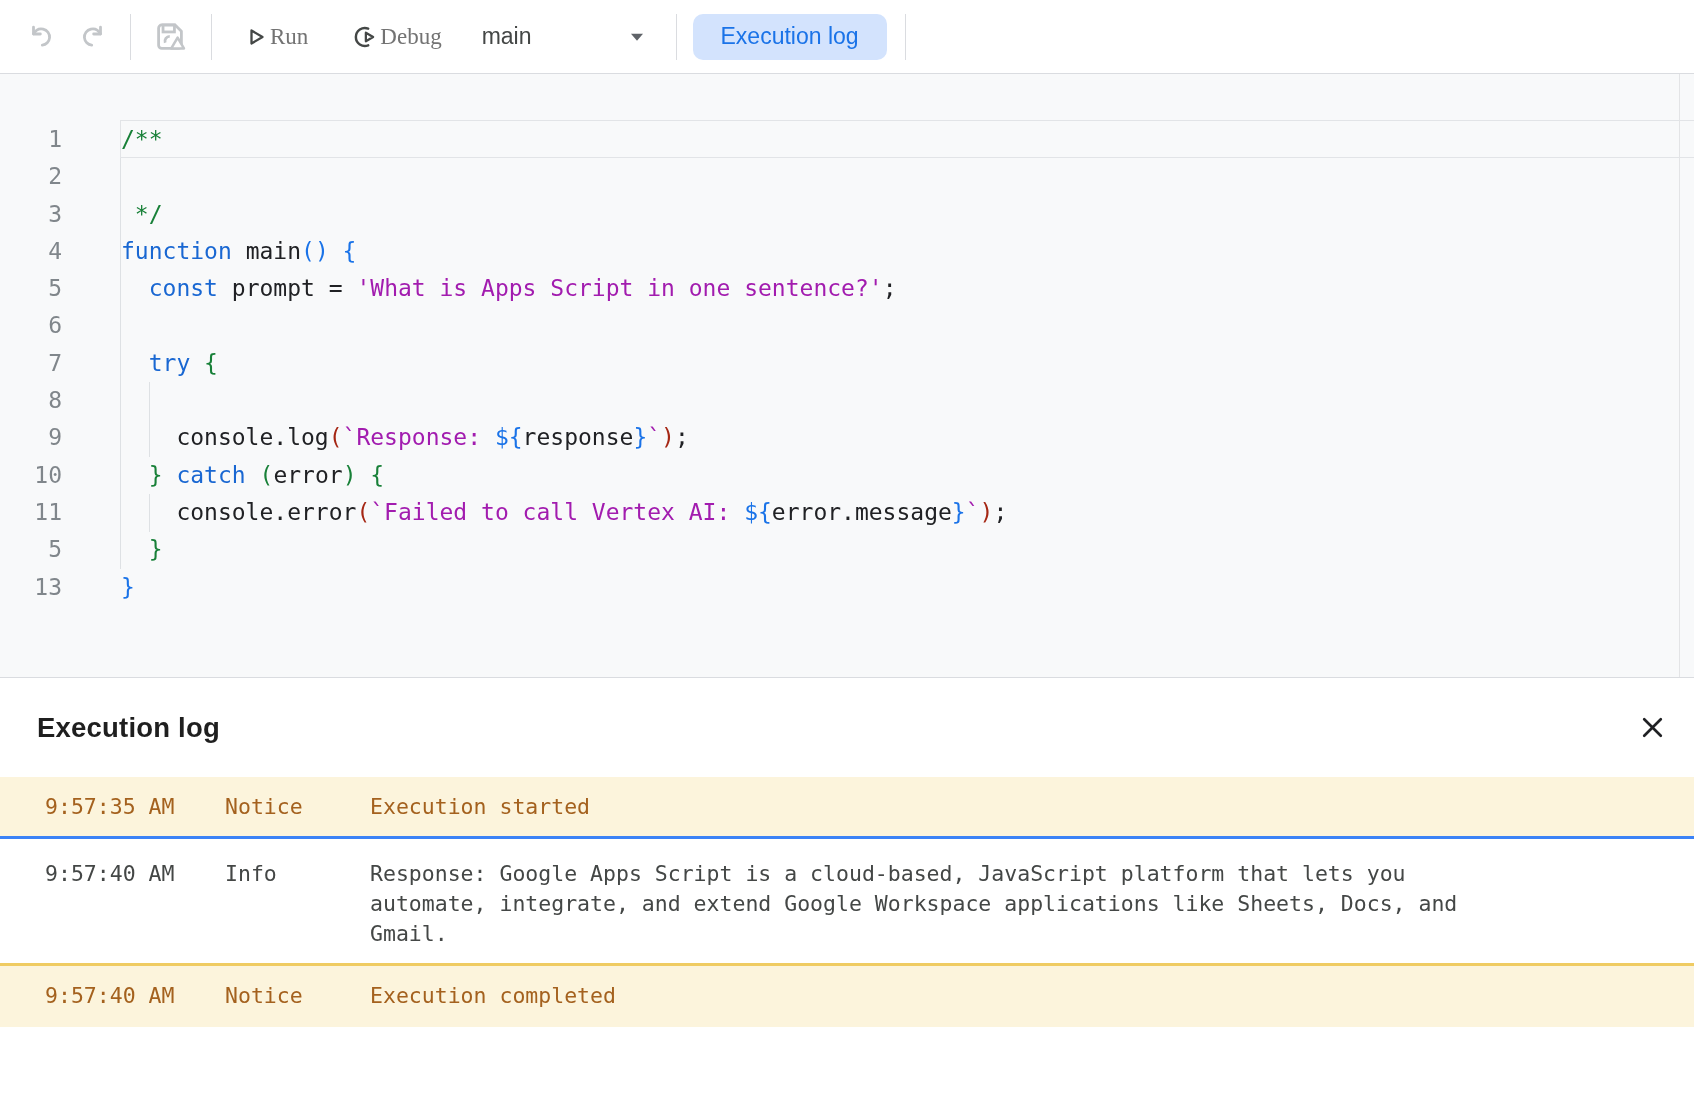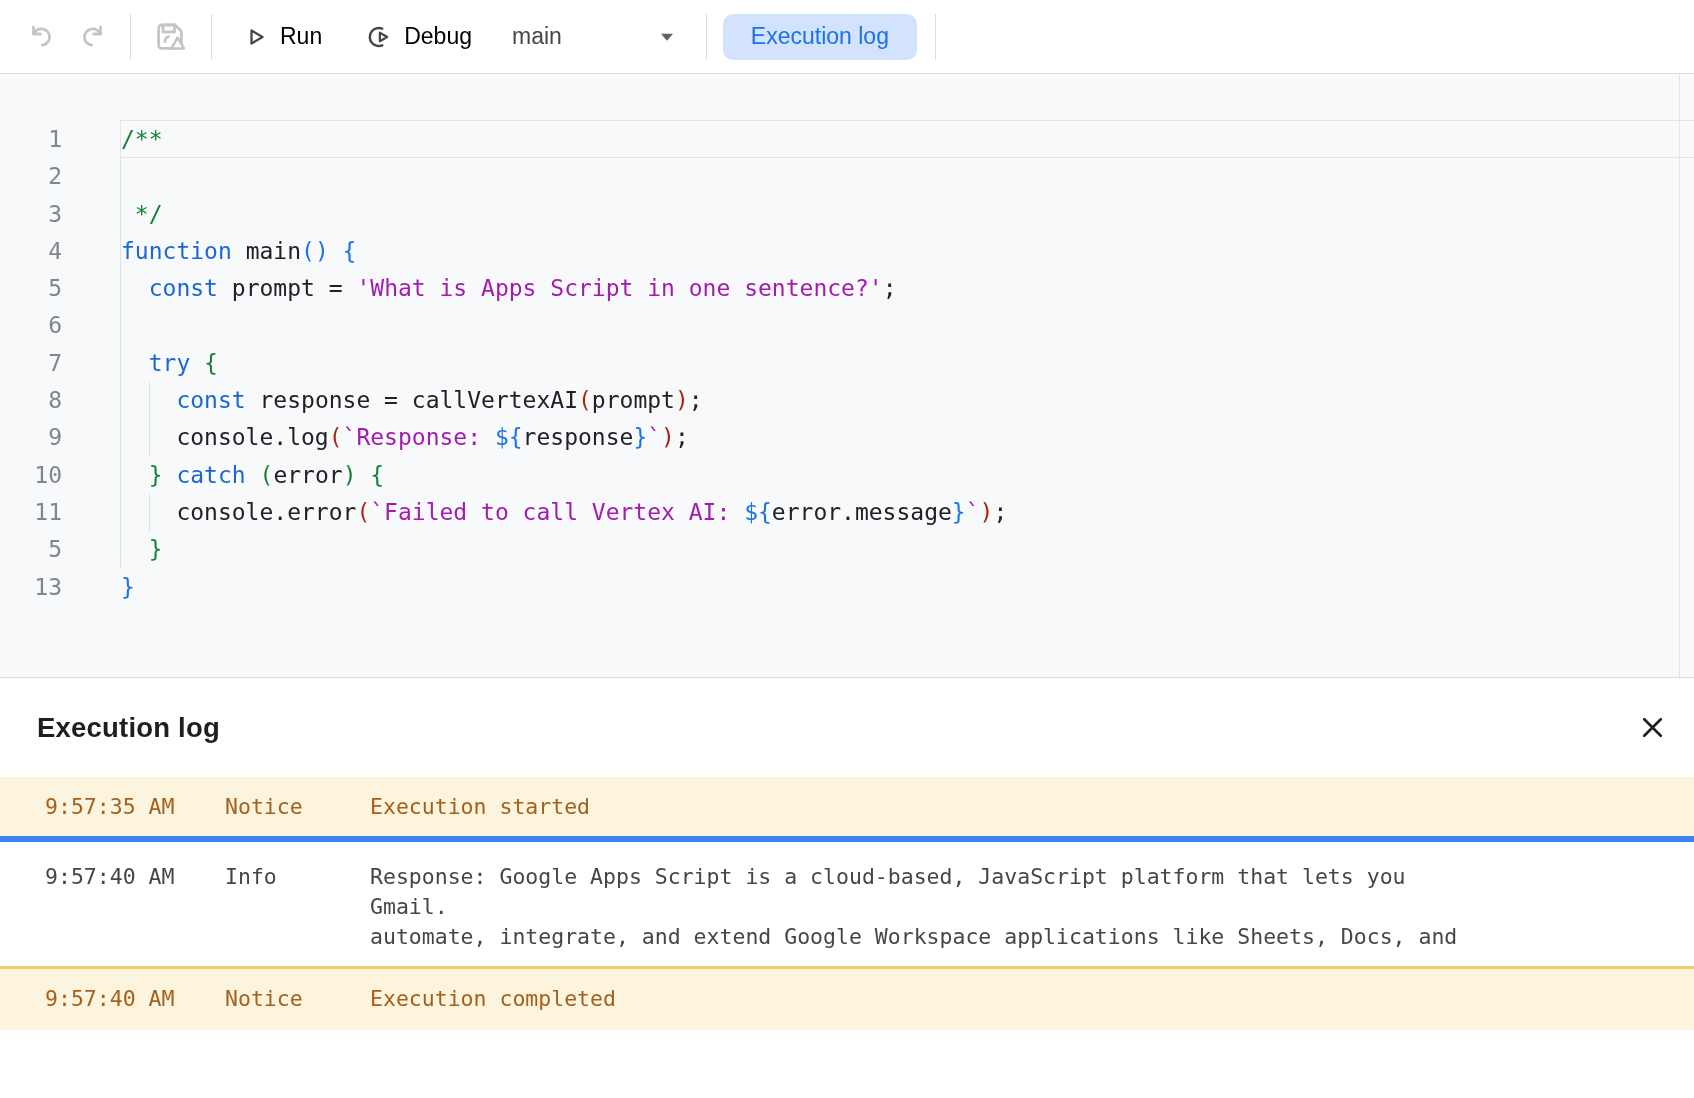--- a/index.html
+++ b/index.html
@@ -6,21 +6,21 @@
   html,body { width:1694px; height:1098px; background:#fff; overflow:hidden;
               font-family:"Liberation Sans", sans-serif; }
   .app { width:1694px; height:1098px; display:flex; flex-direction:column; }
 
   
   .toolbar { height:74px; flex:none; background:#fff; border-bottom:1px solid #DADCE0;
              display:flex; align-items:center; }
   .icon-btn { background:none; border:none; cursor:pointer; display:flex; align-items:center; justify-content:center; }
   .sep { width:1px; height:46px; background:#DADCE0; flex:none; }
   .tb-btn { background:none; border:none; cursor:pointer; display:flex; align-items:center;
-            font-family:Liberation Sans, sans-serif; font-size:23px; color:#000000; gap:10px; }
+            font-family:Liberation Serif, serif; font-size:23px; color:#737373; }
   .fn-select { display:flex; align-items:center; cursor:pointer; font-size:23px; color:#444746; }
   .pill { background:#D3E3FD; color:#1A73E8; border:none; border-radius:10px; height:46px;
           padding:0 28px; font-family:"Liberation Sans",sans-serif; font-size:23px; font-weight:500; cursor:pointer; }
   .u-undo { margin-left:26px; }
   .u-redo { margin-left:22px; }
   .sep1 { margin-left:22px; }
   .u-save { margin-left:20px; }
   .sep2 { margin-left:22px; }
   .b-run { margin-left:30px; }
   .b-debug { margin-left:42px; }
@@ -58,21 +58,21 @@
   .panel { flex:1; background:#fff; display:flex; flex-direction:column; }
   .panel-header { height:99px; flex:none; display:flex; align-items:center;
                   padding-left:37px; padding-right:25px; }
   .panel-title { flex:1; font-size:27.5px; font-weight:600; color:#1F1F1F; letter-spacing:.2px; }
   .close-btn { background:none; border:none; cursor:pointer; width:34px; height:34px;
                display:flex; align-items:center; justify-content:center; }
   #log-rows { font-family:"DejaVu Sans Mono","Liberation Mono",monospace; font-size:21.5px; line-height:30px; }
   .log-row { display:flex; align-items:flex-start; }
   .log-row.notice { background:#FCF4DC; color:#A4611E; padding:15px 0 14px; }
   .log-row.info   { background:#fff; color:#444746; padding:20px 0 14px; }
-  #log-rows .log-row:first-child { border-bottom:6px solid #3b82f6; }
+  #log-rows .log-row:first-child { border-bottom:3px solid #3b82f6; }
   #log-rows .log-row:last-child  { border-top:3px solid #EFCB62; padding-bottom:16px; }
   .log-time  { margin-left:45px; width:180px; flex:none; white-space:pre; }
   .log-level { width:145px; flex:none; }
   .log-msg   { flex:1; padding-right:68px; }
 </style>
 </head>
 <body>
 
 <div class="app">
 
@@ -132,21 +132,21 @@
     <div class="iguide g3"></div>
     <div class="current-line"></div>
     <div id="code-lines">
         <div class="line"><span class="ln">1</span><span class="lt"><span class="tok-com">/**</span></span></div>
         <div class="line"><span class="ln">2</span></div>
         <div class="line"><span class="ln">3</span><span class="lt"><span class="tok-com"> */</span></span></div>
         <div class="line"><span class="ln">4</span><span class="lt"><span class="tok-kw">function</span><span class="tok-pl"> main</span><span class="tok-b1">()</span><span class="tok-pl"> </span><span class="tok-b1">{</span></span></div>
         <div class="line"><span class="ln">5</span><span class="lt"><span class="tok-pl">  </span><span class="tok-kw">const</span><span class="tok-pl"> prompt = </span><span class="tok-str">'What is Apps Script in one sentence?'</span><span class="tok-pl">;</span></span></div>
         <div class="line"><span class="ln">6</span><span class="lt"></span></div>
         <div class="line"><span class="ln">7</span><span class="lt"><span class="tok-pl">  </span><span class="tok-kw">try</span><span class="tok-pl"> </span><span class="tok-b2">{</span></span></div>
-        <div class="line"><span class="ln">8</span><span class="lt"><span class="tok-pl">    </span><span class="tok-kw">const</span><span class="tok-pl"> response = callVertexAI</span><span class="tok-b3">(</span><span class="tok-pl">prompt</span><span class="tok-b3">)</span><span class="tok-pl">;</span></span></div>
+        <div class="line"><span class="ln">8</span></div>
         <div class="line"><span class="ln">9</span><span class="lt"><span class="tok-pl">    console.log</span><span class="tok-b3">(</span><span class="tok-str">`Response: </span><span class="tok-b1">${</span><span class="tok-pl">response</span><span class="tok-b1">}</span><span class="tok-str">`</span><span class="tok-b3">)</span><span class="tok-pl">;</span></span></div>
         <div class="line"><span class="ln">10</span><span class="lt"><span class="tok-pl">  </span><span class="tok-b2">}</span><span class="tok-pl"> </span><span class="tok-kw">catch</span><span class="tok-pl"> </span><span class="tok-b2">(</span><span class="tok-pl">error</span><span class="tok-b2">)</span><span class="tok-pl"> </span><span class="tok-b2">{</span></span></div>
         <div class="line"><span class="ln">11</span><span class="lt"><span class="tok-pl">    console.error</span><span class="tok-b3">(</span><span class="tok-str">`Failed to call Vertex AI: </span><span class="tok-b1">${</span><span class="tok-pl">error.message</span><span class="tok-b1">}</span><span class="tok-str">`</span><span class="tok-b3">)</span><span class="tok-pl">;</span></span></div>
         <div class="line"><span class="ln">5</span><span class="lt"><span class="tok-pl">  </span><span class="tok-b2">}</span></span></div>
         <div class="line"><span class="ln">13</span><span class="lt"><span class="tok-b1">}</span></span></div>
       </div>
   </div>
 
   <div class="panel">
     <div class="panel-header">
@@ -163,22 +163,22 @@
           <span class="log-level">Notice</span>
           <div class="log-msg">
             <div>Execution started</div>
           </div>
         </div>
         <div class="log-row info">
           <span class="log-time">9:57:40 AM</span>
           <span class="log-level">Info</span>
           <div class="log-msg">
             <div>Response: Google Apps Script is a cloud-based, JavaScript platform that lets you</div>
+            <div>automate, integrate, and extend Google Workspace applications like Sheets, Docs, and</div>
             <div>Gmail.</div>
-            <div>automate, integrate, and extend Google Workspace applications like Sheets, Docs, and</div>
           </div>
         </div>
         <div class="log-row notice">
           <span class="log-time">9:57:40 AM</span>
           <span class="log-level">Notice</span>
           <div class="log-msg">
             <div>Execution completed</div>
           </div>
         </div>
       </div>

